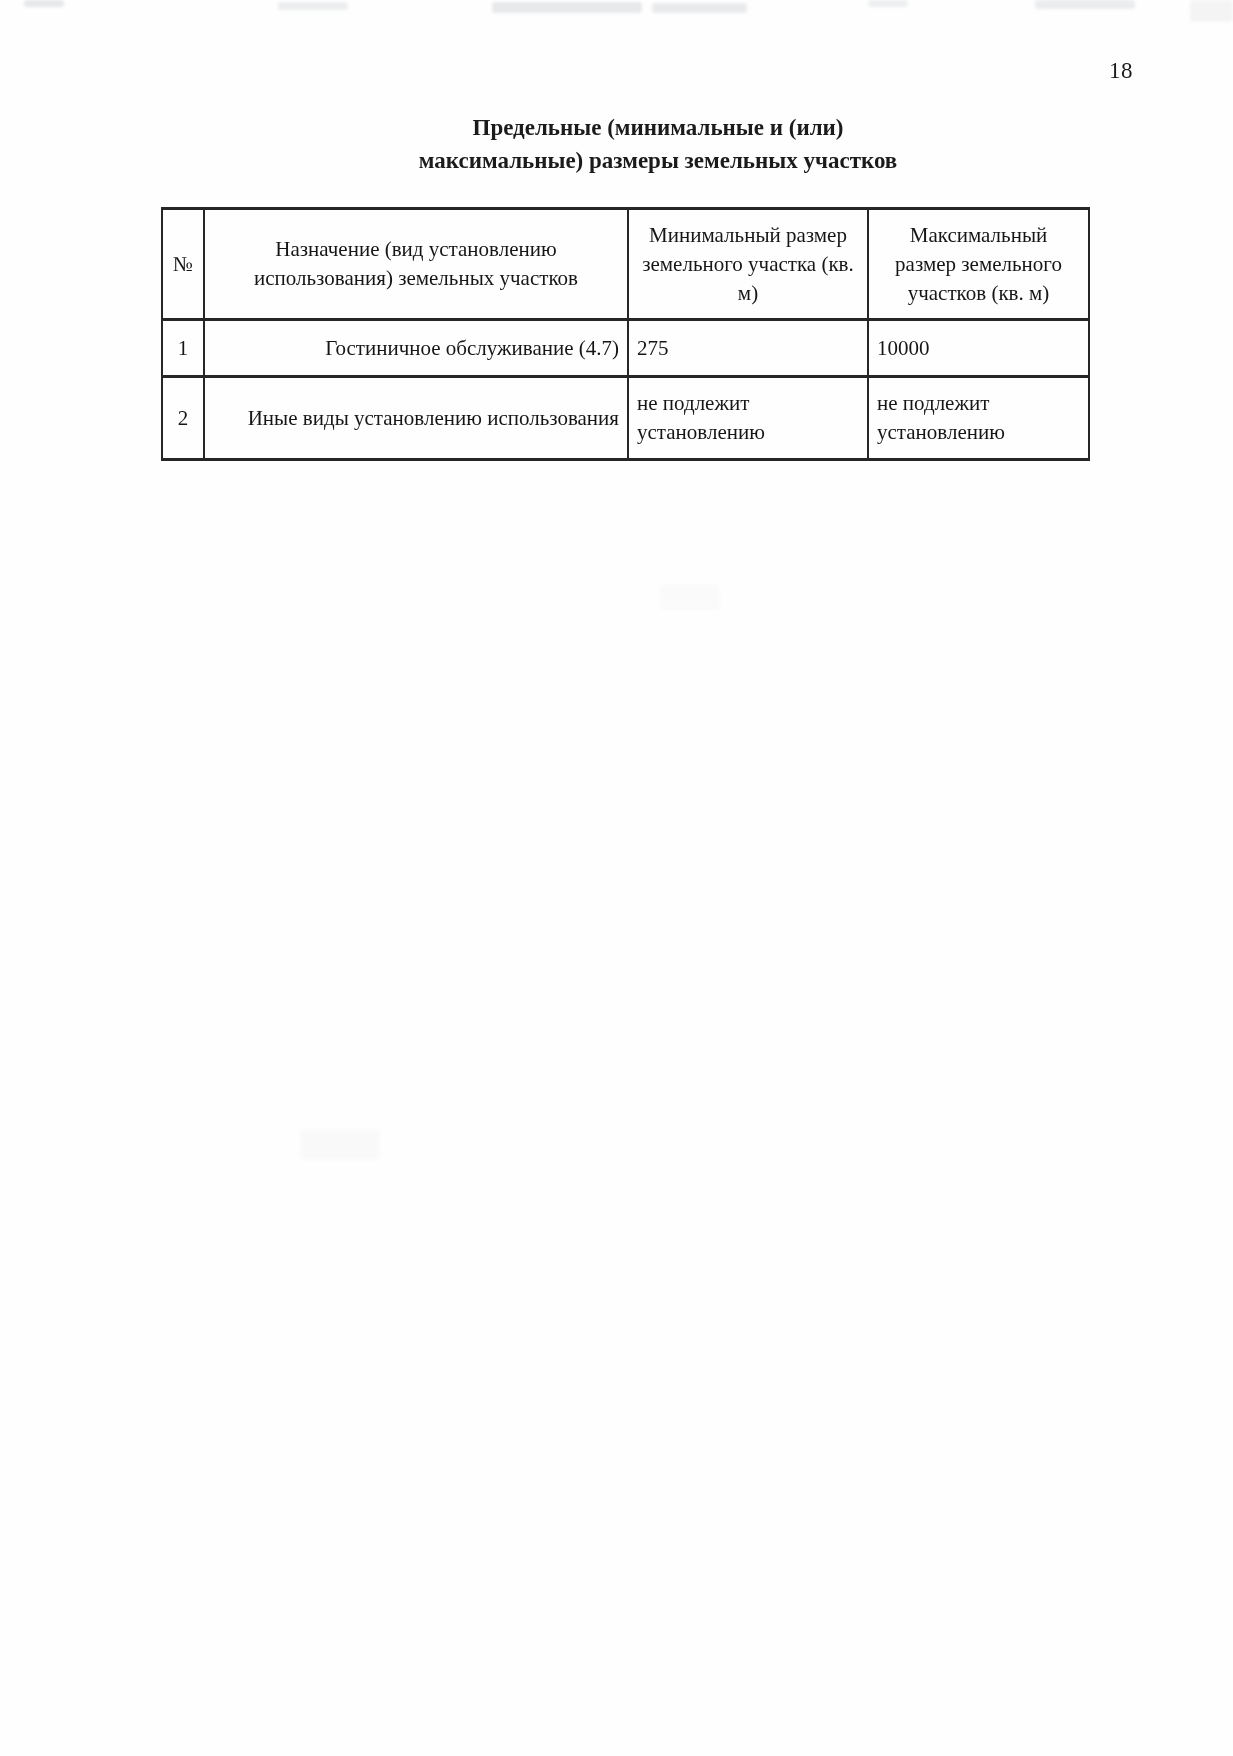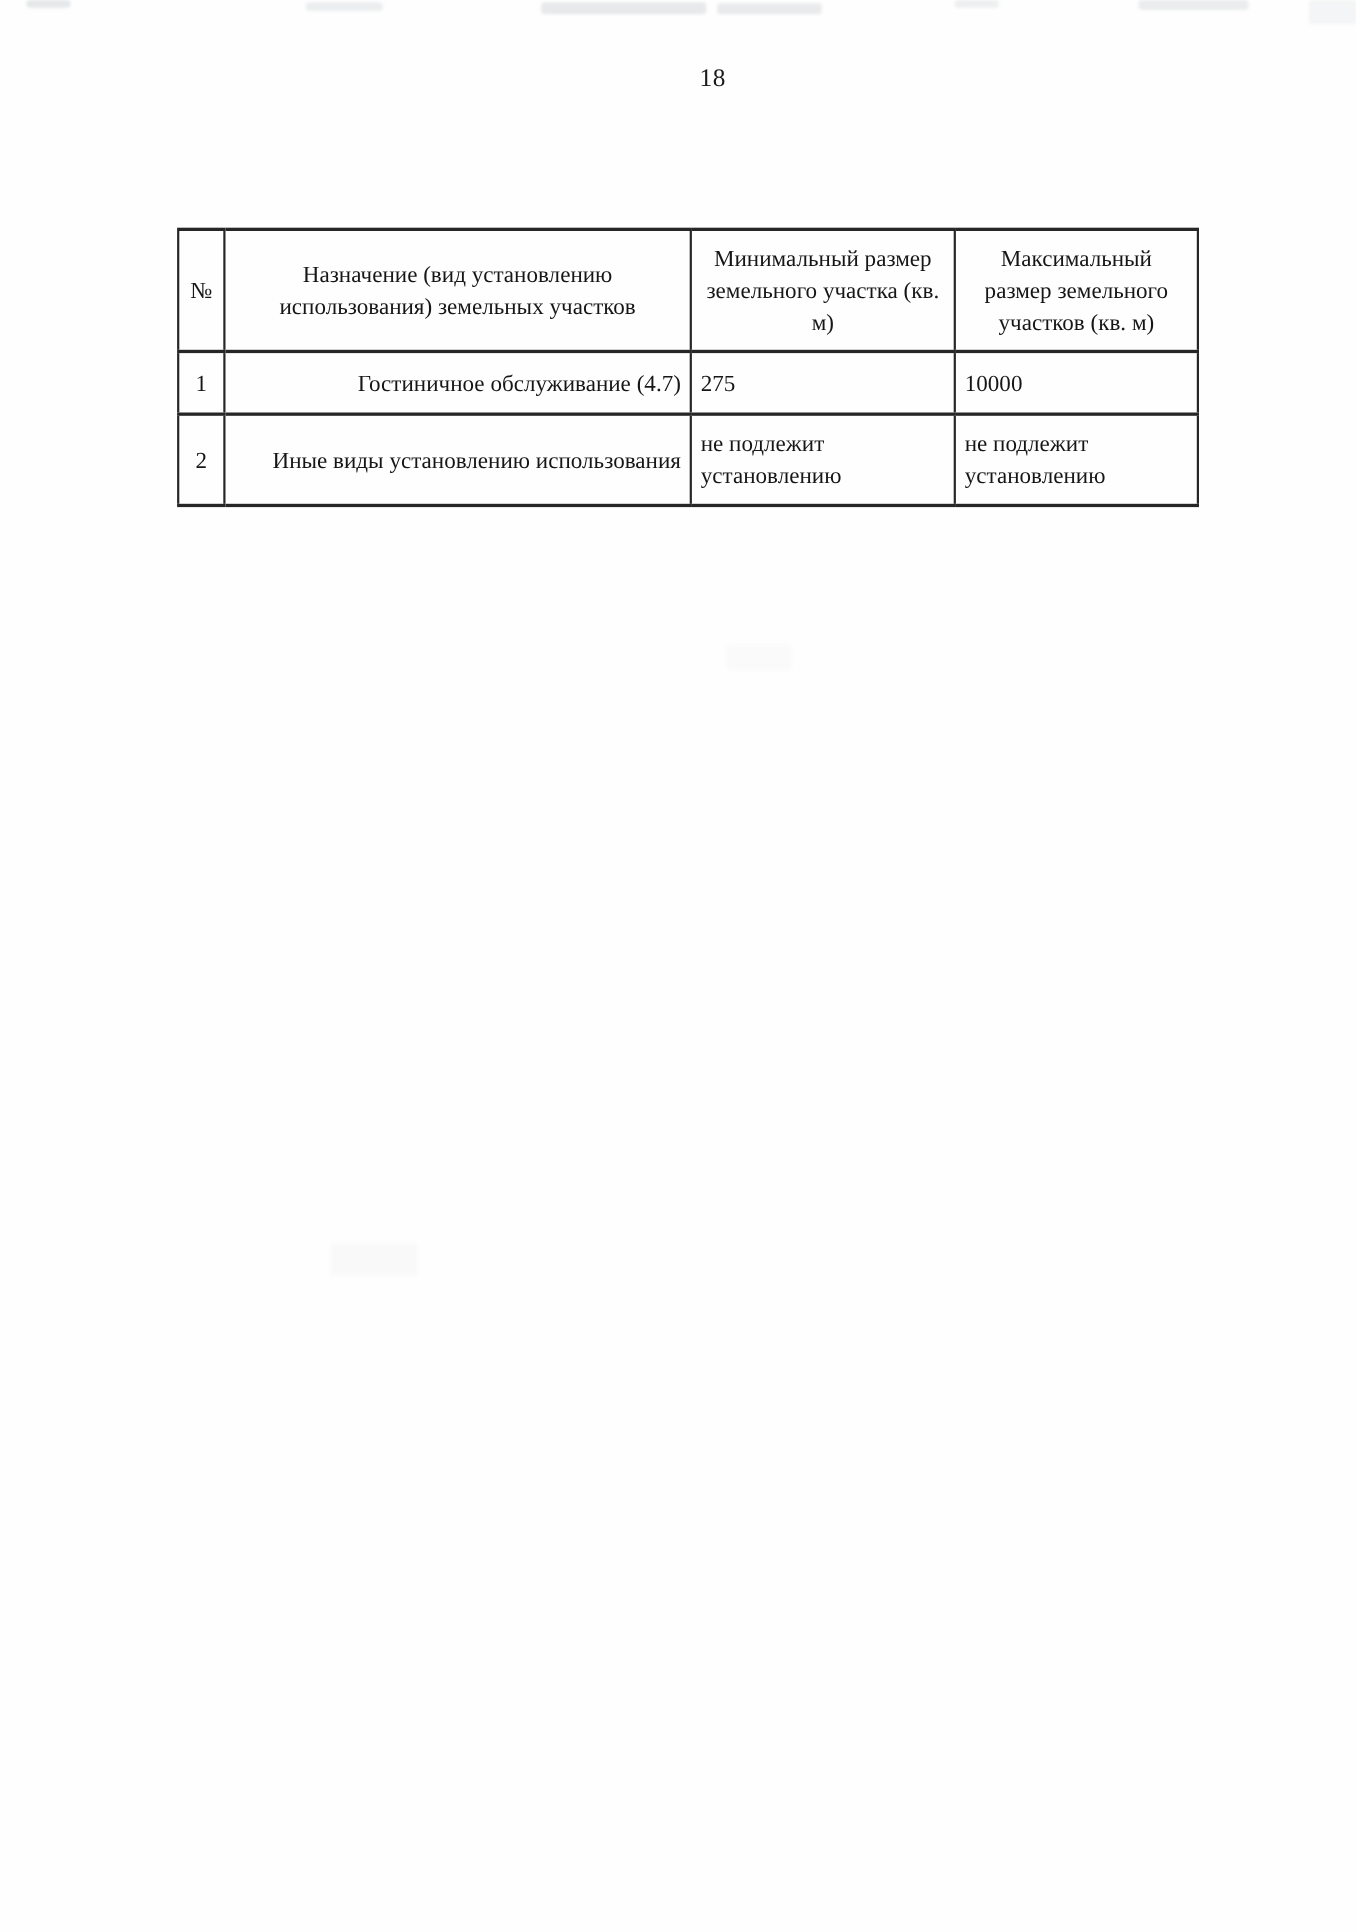--- a/index.html
+++ b/index.html
@@ -31,21 +31,21 @@
   .a6 { left: 1035px; top: 0;  width: 100px; height: 9px;  opacity: .24; }
   .a7 { left: 1190px; top: 0;  width: 43px;  height: 22px; opacity: .12; }
   .noise1 { left: 300px; top: 1130px; width: 80px; height: 30px; opacity: .05; }
   .noise2 { left: 660px; top: 585px;  width: 60px; height: 25px; opacity: .04; }
 
   .page-number {
     position: absolute;
     left: 163px;
     top: 58px;
     width: 970px;
-    text-align: center;
+    text-align: right;
     font-size: 23px;
     letter-spacing: 0.5px;
   }
 
   .doc-title {
     position: absolute;
     left: 163px;
     top: 111px;
     width: 990px;
     text-align: center;
@@ -96,20 +96,22 @@
 <div class="artifact a4"></div>
 <div class="artifact a5"></div>
 <div class="artifact a6"></div>
 <div class="artifact a7"></div>
 <div class="artifact noise1"></div>
 <div class="artifact noise2"></div>
 
 <div class="page-number">18</div>
 
 <div class="doc-title">
+  <div>Предельные (минимальные и (или)</div>
+  <div>максимальные) размеры земельных участков</div>
 </div>
 
 <table class="limits">
   <colgroup>
     <col class="c-num">
     <col class="c-purpose">
     <col class="c-min">
     <col class="c-max">
   </colgroup>
   <tbody>

